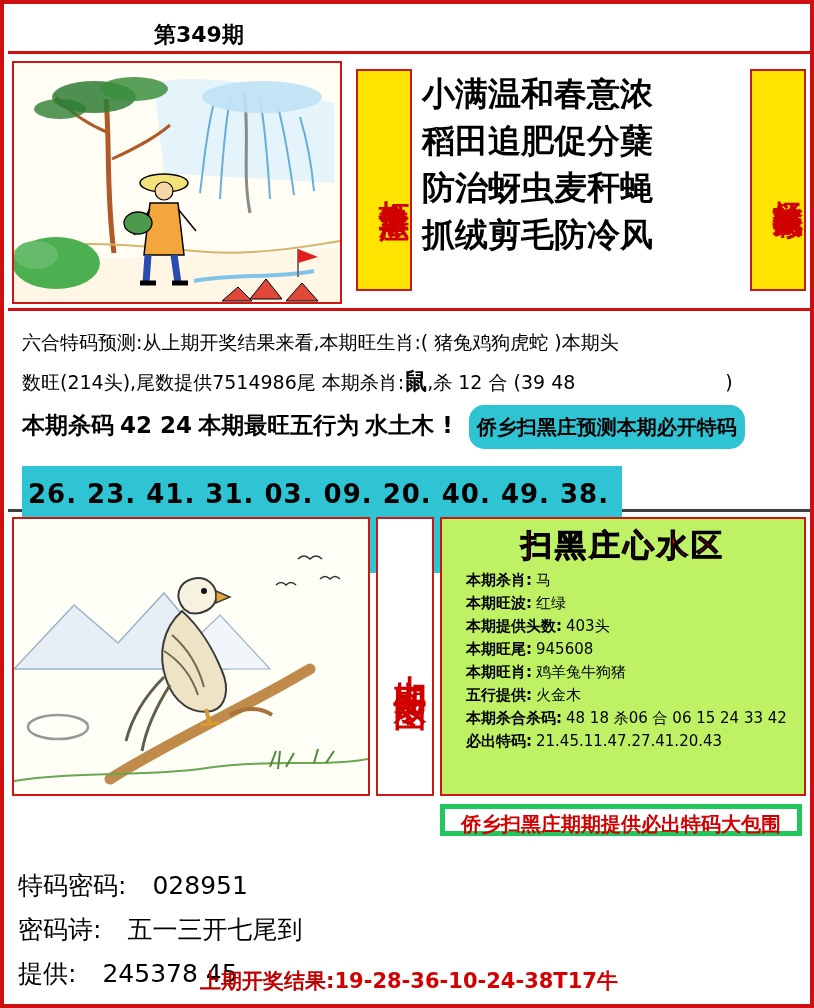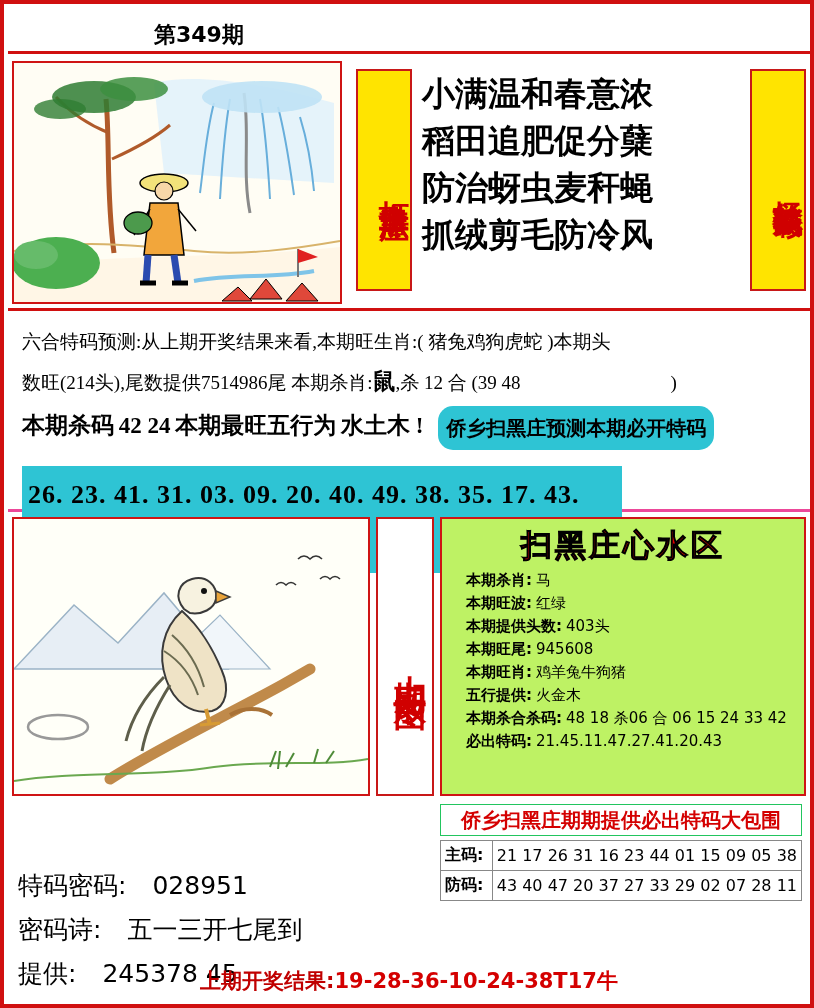--- a/index.html
+++ b/index.html
@@ -83,26 +83,25 @@
     text-align: left;
   }
   .poem div { white-space: nowrap; }
 
   
   .pred {
     position: absolute;
     left: 4px; top: 310px;
     width: 802px; height: 198px;
     box-sizing: border-box;
-    border-bottom: 3px solid #ec4899;
+    border-bottom: 3px solid #404040;
     padding: 10px 14px 0 14px;
     font-size: 19px;
     color: #000;
     line-height: 1.9;
-    font-family: Liberation Serif, serif;
   }
   .pred .line { white-space: nowrap; }
   .pred .big { font-size: 23px; font-weight: bold; }
   .banner-cyan {
     display: inline-block;
     background: #2ec4d4;
     color: #000;
     font-weight: bold;
     font-size: 20px;
     padding: 3px 8px;
@@ -178,21 +177,21 @@
   }
   .kv .k { font-weight: bold; }
   .kv .v { color: #000; margin-left: 4px; }
 
   
   .redbanner {
     position: absolute;
     left: 436px; top: 800px;
     width: 362px; height: 32px;
     background: #fff;
-    border: 1px solid #22c55e;
+    border: 5px solid #22c55e;
     box-sizing: border-box;
     color: #d40000;
     font-size: 20px;
     font-weight: bold;
     text-align: center;
     line-height: 30px;
   }
   .codetable {
     position: absolute;
     left: 436px; top: 836px;
@@ -398,32 +397,20 @@
       <div class="kv">
         <span class="k">本期杀合杀码:</span><span class="v">48 18 杀06 合 06 15 24 33 42</span>
       </div>
       <div class="kv">
         <span class="k">必出特码:</span><span class="v">21.45.11.47.27.41.20.43</span>
       </div>
     </div>
   </div>
 
   <div class="redbanner">侨乡扫黑庄期期提供必出特码大包围</div>
-  <table class="codetable">
-    <tbody>
-        <tr>
-      <td class="lbl">主码:</td>
-      <td>21  17  26  31  16  23  44  01  15  09  05  38</td>
-    </tr>
-    <tr>
-      <td class="lbl">防码:</td>
-      <td>43  40  47  20  37  27  33  29  02  07  28  11</td>
-    </tr>
-  </tbody>
-    </table>
 
   <div class="secret">
     <div>
       <span>特码密码:</span><span class="val">028951</span>
     </div>
     <div>
       <span>密码诗:</span><span class="val">五一三开七尾到</span>
     </div>
     <div>
       <span>提供:</span><span class="val">245378    45</span>

